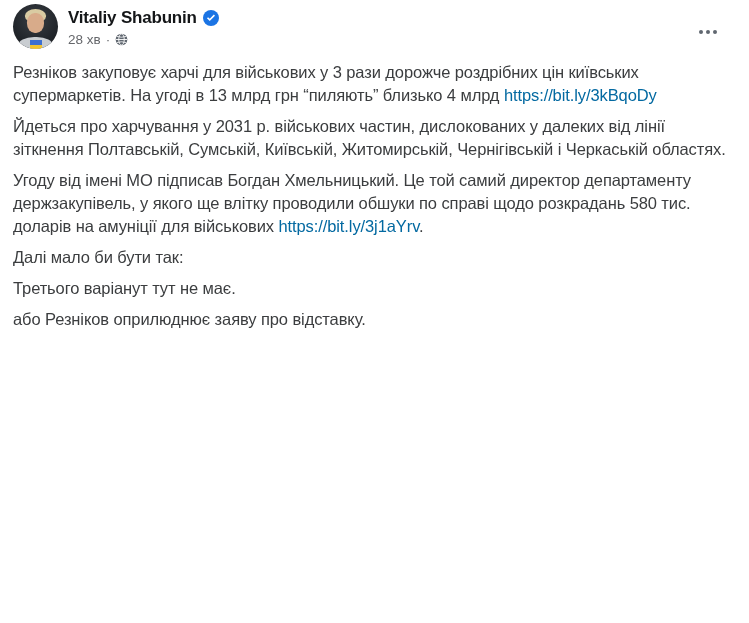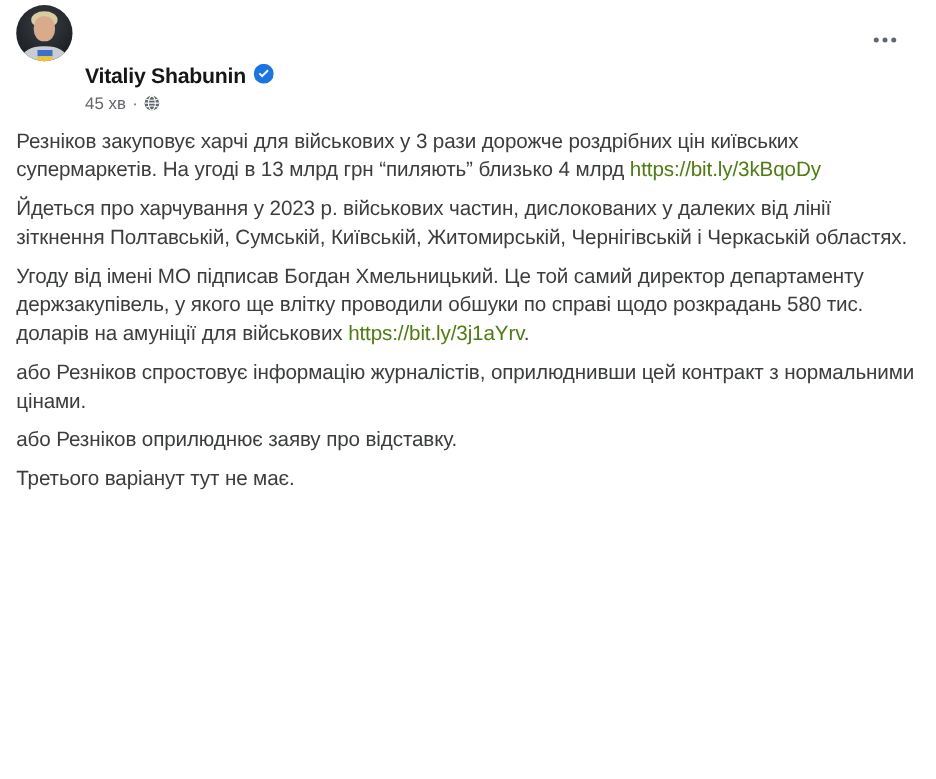--- a/index.html
+++ b/index.html
@@ -29,41 +29,41 @@
   }
   .avatar-torso {
     position: absolute; bottom: -7px; left: 5px; width: 35px; height: 19px;
     background: #c9cdd1; border-radius: 46% 46% 0 0;
   }
   .avatar-flag { position: absolute; bottom: 0; left: 17px; width: 12px; height: 9px; }
   .avatar-flag .flag-blue { height: 5px; background: #3d6fd0; }
   .avatar-flag .flag-yellow { height: 4px; background: #f2c330; }
 
   .header-text { margin-left: 10px; padding-top: 4px; }
-  .name-row { display: flex; align-items: flex-start; gap: 6px; cursor: pointer; margin-top: 43px; }
+  .name-row { display: flex; align-items: center; gap: 6px; cursor: pointer; }
   .name { font-size: 17px; font-weight: bold; color: #141618; letter-spacing: -0.2px; }
   .badge { width: 16px; height: 16px; display: inline-block; }
   .meta-row { display: flex; align-items: center; gap: 5px; margin-top: 4px;
               color: #65676b; font-size: 13.5px; }
   .globe { width: 13px; height: 13px; display: inline-block; }
 
   .more-btn {
     position: absolute; right: 14px; top: 20px;
     display: flex; gap: 3px; padding: 6px 4px; cursor: pointer; border-radius: 6px;
   }
   .more-btn .dot { width: 4px; height: 4px; border-radius: 50%; background: #606770; }
 
   
   .post-body {
     margin-top: 12px;
     font-size: 16.5px; line-height: 23px;
     color: #3b3d3f; letter-spacing: -0.1px;
   }
   .post-paragraph { margin: 0 0 8px 0; }
-  .post-link { color: #4d7c0f; text-decoration: none; cursor: pointer; }
+  .post-link { color: #0369a1; text-decoration: none; cursor: pointer; }
 </style>
 </head>
 <body>
 
 <div class="post">
 
   <div class="post-header">
 
     <div class="avatar-wrap">
       <div class="avatar-torso"></div>
@@ -79,21 +79,21 @@
       <div class="name-row">
         <span class="name">Vitaliy Shabunin</span>
         <span class="badge">
           <svg width="16" height="16" viewBox="0 0 24 24">
             <circle cx="12" cy="12" r="12" fill="#1b74e4"></circle>
             <path d="M10.1 16.5 L5.9 12.4 L7.6 10.7 L10.1 13.1 L16.3 6.9 L18 8.7 Z" fill="#ffffff"></path>
           </svg>
         </span>
       </div>
       <div class="meta-row">
-        <span>45 хв</span>
+        <span>28 хв</span>
         <span>·</span>
         <span class="globe">
           <svg width="13" height="13" viewBox="0 0 16 16">
             <circle cx="8" cy="8" r="7.2" fill="#606770"></circle>
             <line x1="1" y1="8" x2="15" y2="8" stroke="#ffffff" stroke-width="1.1"></line>
             <ellipse cx="8" cy="8" rx="3.4" ry="6.9" fill="none" stroke="#ffffff" stroke-width="1.1"></ellipse>
             <path d="M2.2 4.2 Q8 6.2 13.8 4.2" fill="none" stroke="#ffffff" stroke-width="1.0"></path>
             <path d="M2.2 11.8 Q8 9.8 13.8 11.8" fill="none" stroke="#ffffff" stroke-width="1.0"></path>
           </svg>
         </span>
@@ -102,20 +102,20 @@
 
     <div class="more-btn">
       <span class="dot"></span>
       <span class="dot"></span>
       <span class="dot"></span>
     </div>
   </div>
 
   <div class="post-body">
       <p class="post-paragraph"><span>Резніков закуповує харчі для військових у 3 рази дорожче роздрібних цін київських супермаркетів. На угоді в 13 млрд грн “пиляють” близько 4 млрд </span><a href="#" class="post-link">https://bit.ly/3kBqoDy</a></p>
-      <p class="post-paragraph"><span>Йдеться про харчування у 2023 р. військових частин, дислокованих у далеких від лінії зіткнення Полтавській, Сумській, Київській, Житомирській, Чернігівській і Черкаській областях.</span></p>
+      <p class="post-paragraph"><span>Йдеться про харчування у 2031 р. військових частин, дислокованих у далеких від лінії зіткнення Полтавській, Сумській, Київській, Житомирській, Чернігівській і Черкаській областях.</span></p>
       <p class="post-paragraph"><span>Угоду від імені МО підписав Богдан Хмельницький. Це той самий директор департаменту держзакупівель, у якого ще влітку проводили обшуки по справі щодо розкрадань 580 тис. доларів на амуніції для військових </span><a href="#" class="post-link">https://bit.ly/3j1aYrv</a><span>.</span></p>
-      <p class="post-paragraph"><span>або Резніков спростовує інформацію журналістів, оприлюднивши цей контракт з нормальними цінами.</span></p>
+      <p class="post-paragraph"><span>Далі мало би бути так:</span></p>
+      <p class="post-paragraph"><span>Третього варіанут тут не має.</span></p>
       <p class="post-paragraph"><span>або Резніков оприлюднює заяву про відставку.</span></p>
-      <p class="post-paragraph"><span>Третього варіанут тут не має.</span></p>
     </div>
 
 </div>
 
 </body></html>

